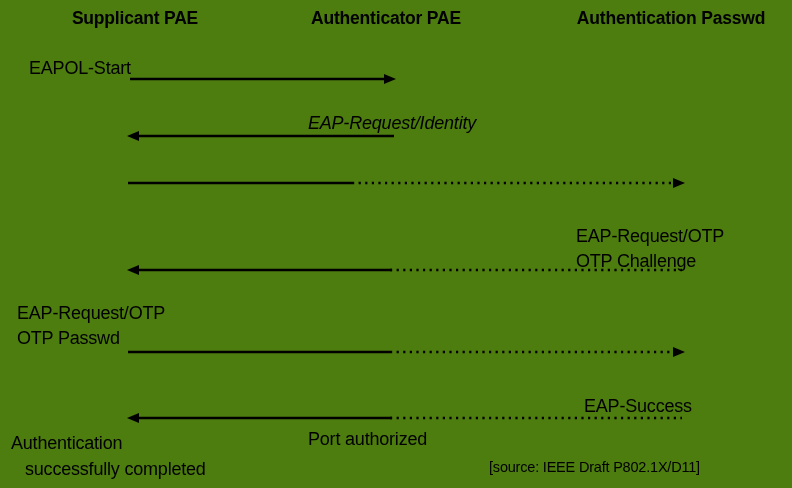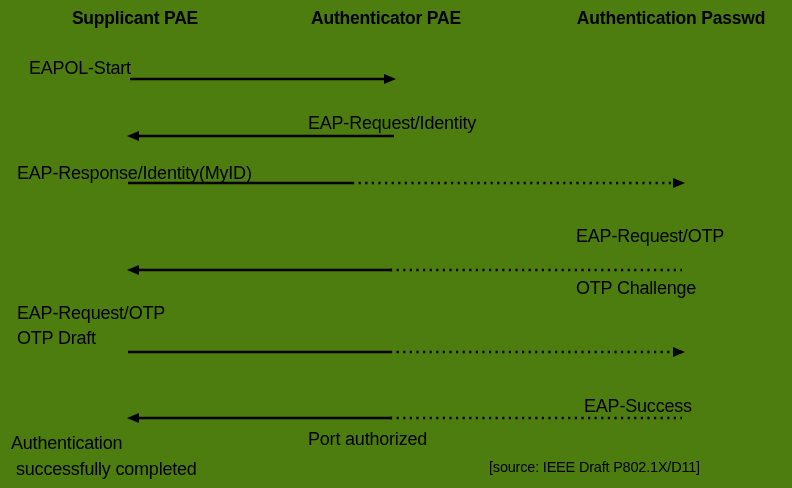--- a/index.html
+++ b/index.html
@@ -32,20 +32,21 @@
   }
   .msg-label {
     position: absolute;
     font-size: 18px;
     line-height: 25px;
     white-space: nowrap;
     letter-spacing: -0.2px;
   }
   .msg-label.center {
     transform: translateX(-50%);
+    font-style: italic;
   }
   .msg-label.rightblock {
     text-align: left;
   }
   .note-label {
     position: absolute;
     font-size: 18px;
     line-height: 26px;
     white-space: nowrap;
     letter-spacing: -0.2px;
@@ -87,34 +88,33 @@
 <div id="canvas">
 
   <div class="col-header" style="left:135px; top:8px;">Supplicant PAE</div>
   <div class="col-header" style="left:386px; top:8px;">Authenticator PAE</div>
   <div class="col-header" style="left:671px; top:8px;">Authentication Passwd</div>
 
   <div class="msg-label" style="left:29px; top:56px;">EAPOL-Start</div>
 
   <div class="msg-label center" style="left:392px; top:111px;">EAP-Request/Identity</div>
 
-  <div class="msg-label" style="left:17px; top:161px;">EAP-Response/Identity(MyID)</div>
 
   <div class="msg-label rightblock" style="left:576px; top:224px;">EAP-Request/OTP</div>
-  <div class="msg-label rightblock" style="left:576px; top:249px;margin-top:27px;">OTP Challenge</div>
+  <div class="msg-label rightblock" style="left:576px; top:249px;">OTP Challenge</div>
 
   <div class="msg-label" style="left:17px; top:301px;">EAP-Request/OTP</div>
-  <div class="msg-label" style="left:17px; top:326px;">OTP Draft</div>
+  <div class="msg-label" style="left:17px; top:326px;">OTP Passwd</div>
 
   <div class="msg-label rightblock" style="left:576px; top:394px;margin-left:8px;">EAP-Success</div>
 
   <div class="note-label" style="left:308px; top:426px;">Port authorized</div>
 
   <div class="note-label" style="left:11px; top:430px;">Authentication</div>
-  <div class="note-label" style="left:16px; top:456px;">successfully completed</div>
+  <div class="note-label" style="left:25px; top:456px;">successfully completed</div>
 
   <div class="source-label" style="left:489px; top:459px;">[source: IEEE Draft P802.1X/D11]</div>
 
   <svg class="arrows" viewBox="0 0 792 488" xmlns="http://www.w3.org/2000/svg">
 
     <g>
       <line class="seg-solid" x1="130" y1="79" x2="388" y2="79"></line>
       <polygon class="head" points="396,79 384,74 384,84"></polygon>
     </g>
 

